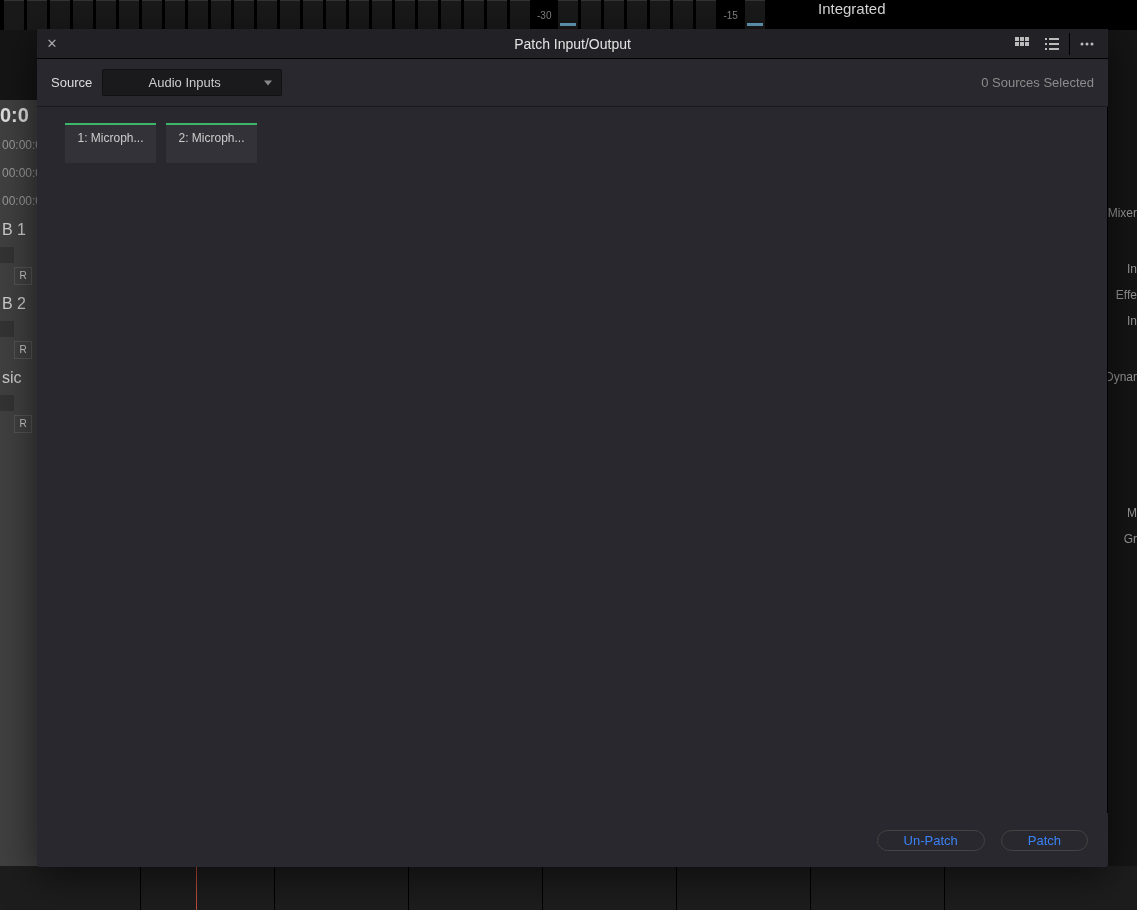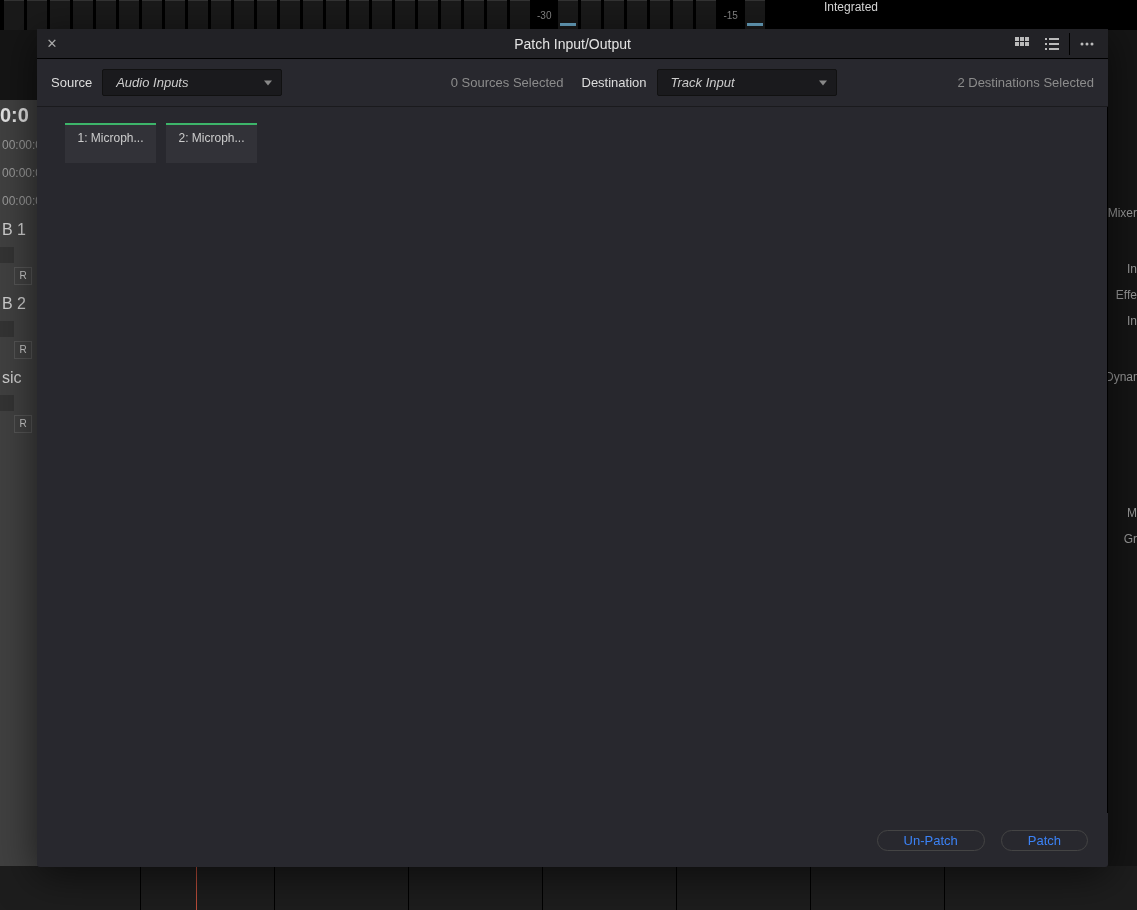--- a/index.html
+++ b/index.html
@@ -44,21 +44,21 @@
     color: #888;
     font-size: 10px;
     align-self: center;
     padding: 0 4px;
   }
   .bg-integrated {
     position: absolute;
     top: 0;
     left: 818px;
     color: #ddd;
-    font-size: 12px;
+    font-size: 15px;
     text-align: center;
     width: 66px;
   }
 
   
   .left-strip {
     position: absolute;
     left: 0;
     top: 100px;
     width: 38px;
@@ -210,20 +210,21 @@
     background: #000;
     margin: 0 2px;
   }
 
   .dlg-toolbar {
     height: 48px;
     display: flex;
     align-items: center;
     padding: 0 14px;
     border-bottom: 1px solid #1a1a1d;
+    text-align: center;
   }
   .dlg-toolbar .pane {
     flex: 1;
     display: flex;
     align-items: center;
     gap: 10px;
   }
   .dlg-toolbar .pane.right {
     justify-content: flex-start;
     padding-left: 18px;
@@ -235,21 +236,20 @@
   .dlg-toolbar select, .selectbox {
     appearance: none;
     background: #1a1a1d;
     border: 1px solid #111;
     color: #ccc;
     padding: 5px 28px 5px 13px;
     font-size: 13px;
     width: 180px;
     border-radius: 2px;
     position: relative;
-    font-style: italic;
   }
   .select-wrap {
     position: relative;
     display: inline-block;
   }
   .select-wrap::after {
     content: "";
     position: absolute;
     right: 10px;
     top: 50%;
@@ -444,27 +444,20 @@
   </div>
 
   <div class="dlg-toolbar">
     <div class="pane">
       <span class="lbl">Source</span>
       <span class="select-wrap">
         <div class="selectbox">Audio Inputs</div>
       </span>
       <span class="status">0 Sources Selected</span>
     </div>
-    <div class="pane right">
-      <span class="lbl">Destination</span>
-      <span class="select-wrap">
-        <div class="selectbox">Track Input</div>
-      </span>
-      <span class="status">2 Destinations Selected</span>
-    </div>
   </div>
 
   <div class="dlg-body">
     <div class="panel left">
       <div class="tile-grid" id="source-grid">
           <div class="tile">1: Microph...</div>
           <div class="tile">2: Microph...</div>
         </div>
     </div>
   </div>

